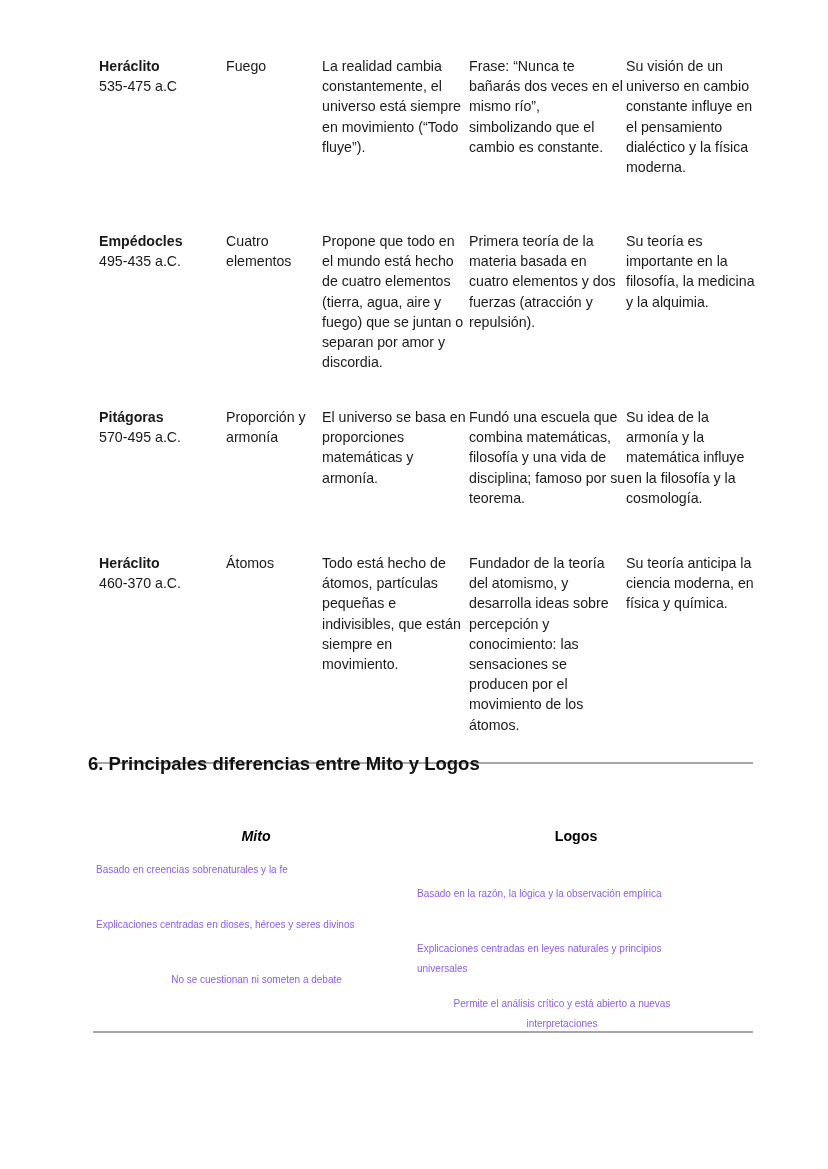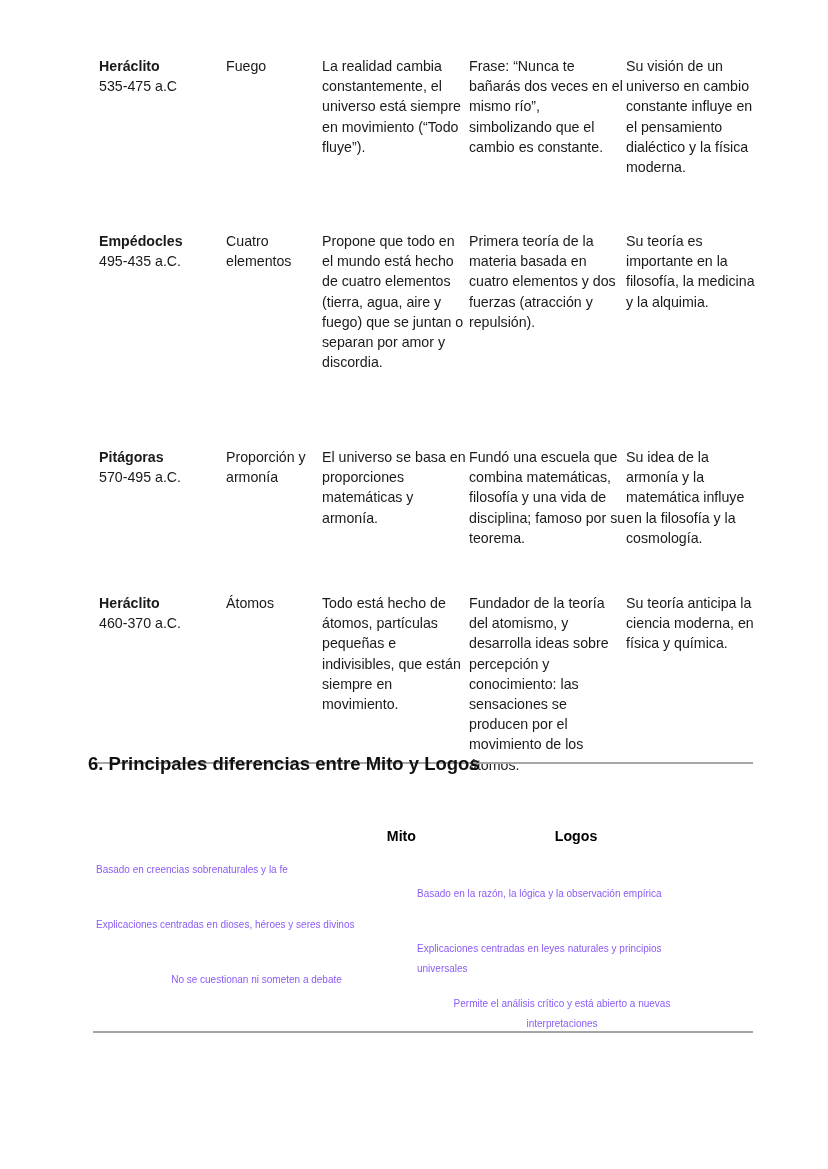--- a/index.html
+++ b/index.html
@@ -71,21 +71,21 @@
     top: 826px;
     width: 640px;
   }
   .ml-head {
     display: flex;
     font-weight: bold;
     font-size: 14.2px;
     line-height: 20px;
     height: 34px;
   }
-  .ml-head .h1 { width: 320px; text-align: right; padding-left: 0; }
+  .ml-head .h1 { width: 320px; text-align: center; padding-left: 0; font-style: italic; }
   .ml-head .h2 { width: 320px; text-align: center; padding-left: 0; }
   .ml-row {
     display: flex;
     font-size: 10px;
     line-height: 20.2px;
     color: #8b5cf6;
   }
   .ml-row .m { width: 321px; }
   .ml-row .l { width: 290px; margin-top: 24px; }
 </style>
@@ -111,21 +111,21 @@
       <div class="cell c1">
         <span class="name">Empédocles</span>
         <span class="dates">495-435 a.C.</span>
       </div>
       <div class="cell c2">Cuatro elementos</div>
       <div class="cell c3">Propone que todo en el mundo está hecho de cuatro elementos (tierra, agua, aire y fuego) que se juntan o separan por amor y discordia.</div>
       <div class="cell c4">Primera teoría de la materia basada en cuatro elementos y dos fuerzas (atracción y repulsión).</div>
       <div class="cell c5">Su teoría es importante en la filosofía, la medicina y la alquimia.</div>
     </div>
 
-    <div class="phil-row" style="height:146px;margin-top:40px;">
+    <div class="phil-row" style="height:146px;">
       <div class="cell c1">
         <span class="name">Pitágoras</span>
         <span class="dates">570-495 a.C.</span>
       </div>
       <div class="cell c2">Proporción y armonía</div>
       <div class="cell c3">El universo se basa en proporciones matemáticas y armonía.</div>
       <div class="cell c4">Fundó una escuela que combina matemáticas, filosofía y una vida de disciplina; famoso por su teorema.</div>
       <div class="cell c5">Su idea de la armonía y la matemática influye en la filosofía y la cosmología.</div>
     </div>
 

